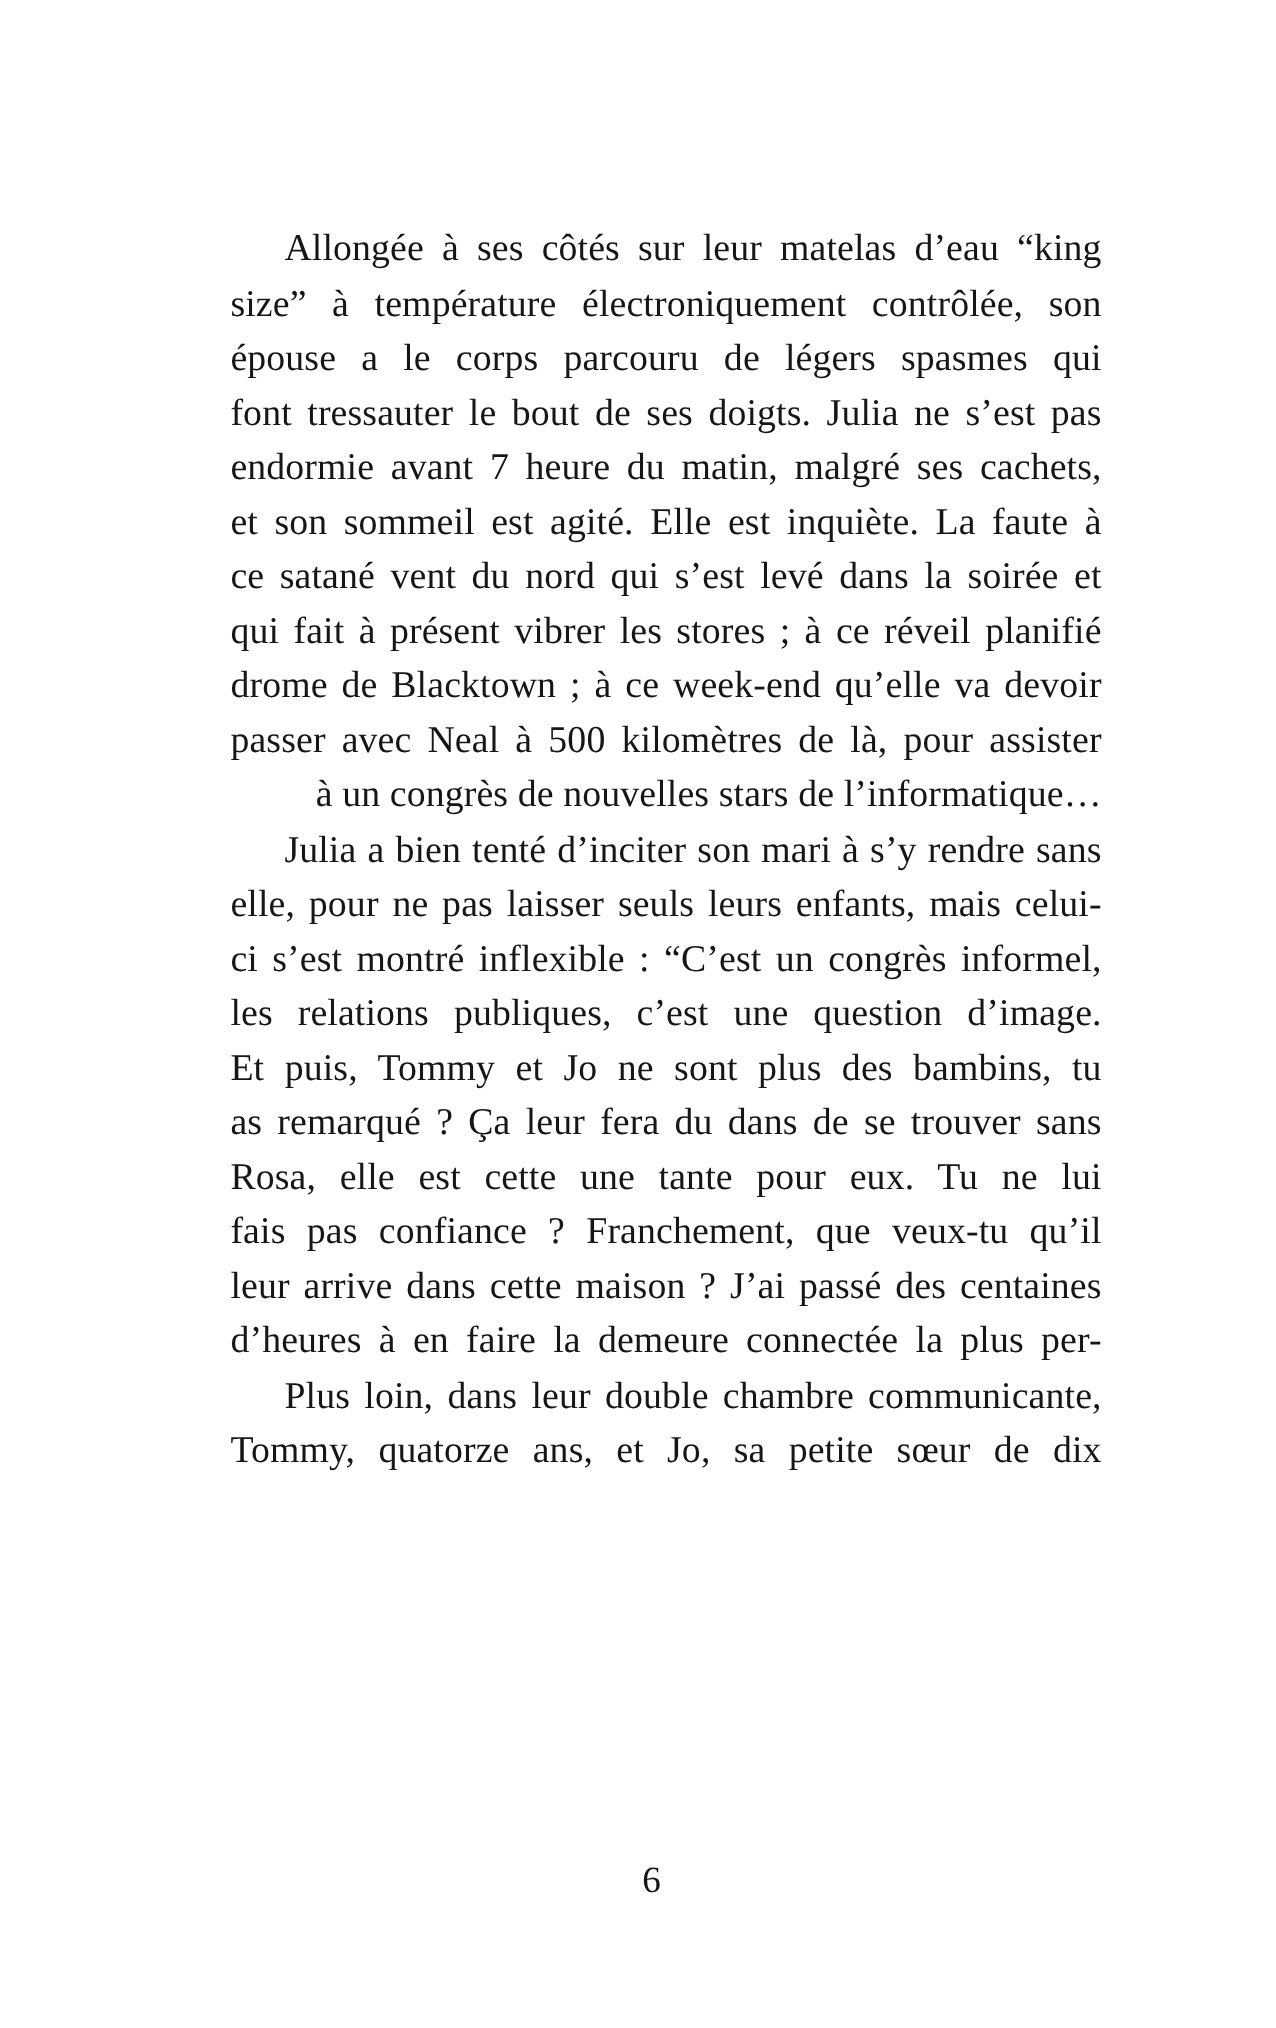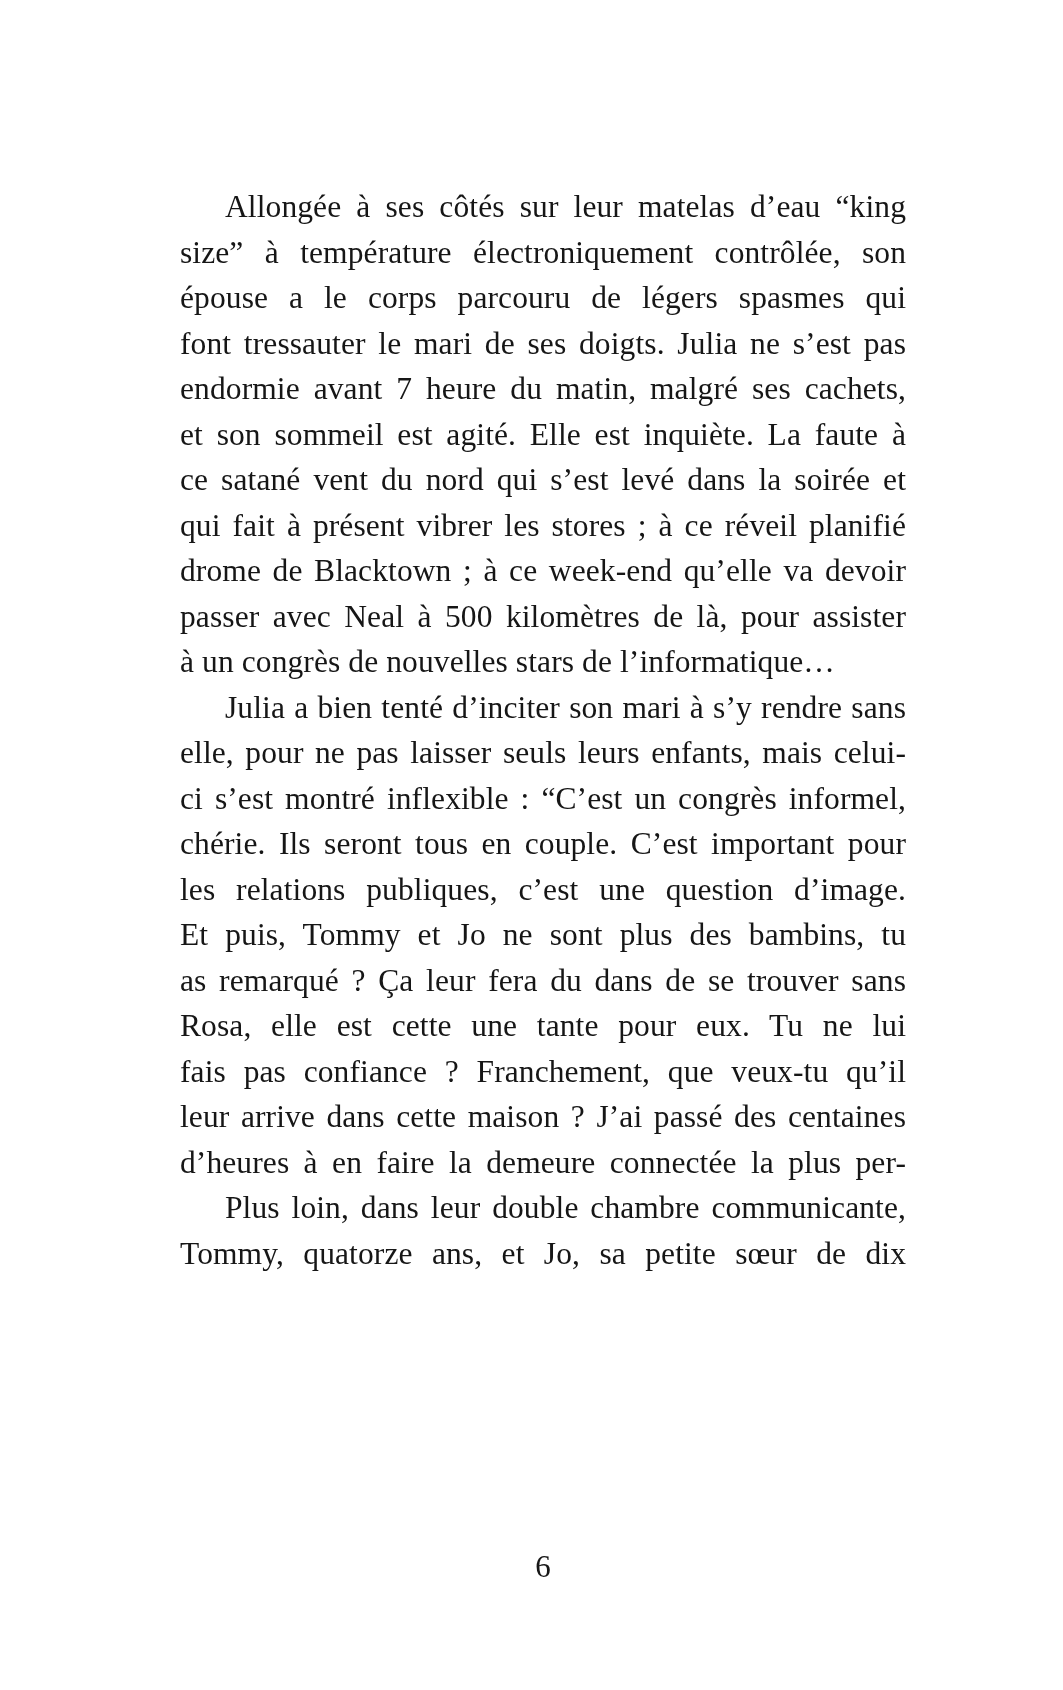--- a/index.html
+++ b/index.html
@@ -11,29 +11,29 @@
     position: relative;
     width: 1063px;
     height: 1690px;
     background: #ffffff;
     font-family: "Liberation Serif", "DejaVu Serif", serif;
     color: #161616;
     overflow: hidden;
   }
   .text-block {
     position: absolute;
-    left: 180px;
+    left: 192px;
     top: 184px;
     width: 726px;
     font-size: 31.5px;
     line-height: 45.5px;
     letter-spacing: 0.1px;
   }
   .line {
-    text-align: left;
+    text-align: right;
     white-space: normal;
   }
   .line.j {
     text-align: justify;
     text-align-last: justify;
   }
   .line.indent {
     text-indent: 45px;
   }
   .folio {
@@ -48,32 +48,31 @@
   }
 </style>
 </head>
 <body>
 
 <div class="book-page">
   <main class="text-block">
       <div class="line j indent">Allongée à ses côtés sur leur matelas d’eau “king</div>
       <div class="line j">size” à température électroniquement contrôlée, son</div>
       <div class="line j">épouse a le corps parcouru de légers spasmes qui</div>
-      <div class="line j">font tressauter le mari de ses doigts. Julia ne s’est pas</div>
+      <div class="line j">font tressauter le bout de ses doigts. Julia ne s’est pas</div>
       <div class="line j">endormie avant 7 heure du matin, malgré ses cachets,</div>
       <div class="line j">et son sommeil est agité. Elle est inquiète. La faute à</div>
       <div class="line j">ce satané vent du nord qui s’est levé dans la soirée et</div>
       <div class="line j">qui fait à présent vibrer les stores ; à ce réveil planifié</div>
       <div class="line j">drome de Blacktown ; à ce week-end qu’elle va devoir</div>
       <div class="line j">passer avec Neal à 500 kilomètres de là, pour assister</div>
       <div class="line">à un congrès de nouvelles stars de l’informatique…</div>
       <div class="line j indent">Julia a bien tenté d’inciter son mari à s’y rendre sans</div>
       <div class="line j">elle, pour ne pas laisser seuls leurs enfants, mais celui-</div>
       <div class="line j">ci s’est montré inflexible : “C’est un congrès informel,</div>
-      <div class="line j">chérie. Ils seront tous en couple. C’est important pour</div>
       <div class="line j">les relations publiques, c’est une question d’image.</div>
       <div class="line j">Et puis, Tommy et Jo ne sont plus des bambins, tu</div>
       <div class="line j">as remarqué ? Ça leur fera du dans de se trouver sans</div>
       <div class="line j">Rosa, elle est cette une tante pour eux. Tu ne lui</div>
       <div class="line j">fais pas confiance ? Franchement, que veux-tu qu’il</div>
       <div class="line j">leur arrive dans cette maison ? J’ai passé des centaines</div>
       <div class="line j">d’heures à en faire la demeure connectée la plus per-</div>
       <div class="line j indent">Plus loin, dans leur double chambre communicante,</div>
       <div class="line j">Tommy, quatorze ans, et Jo, sa petite sœur de dix</div>
     </main>

